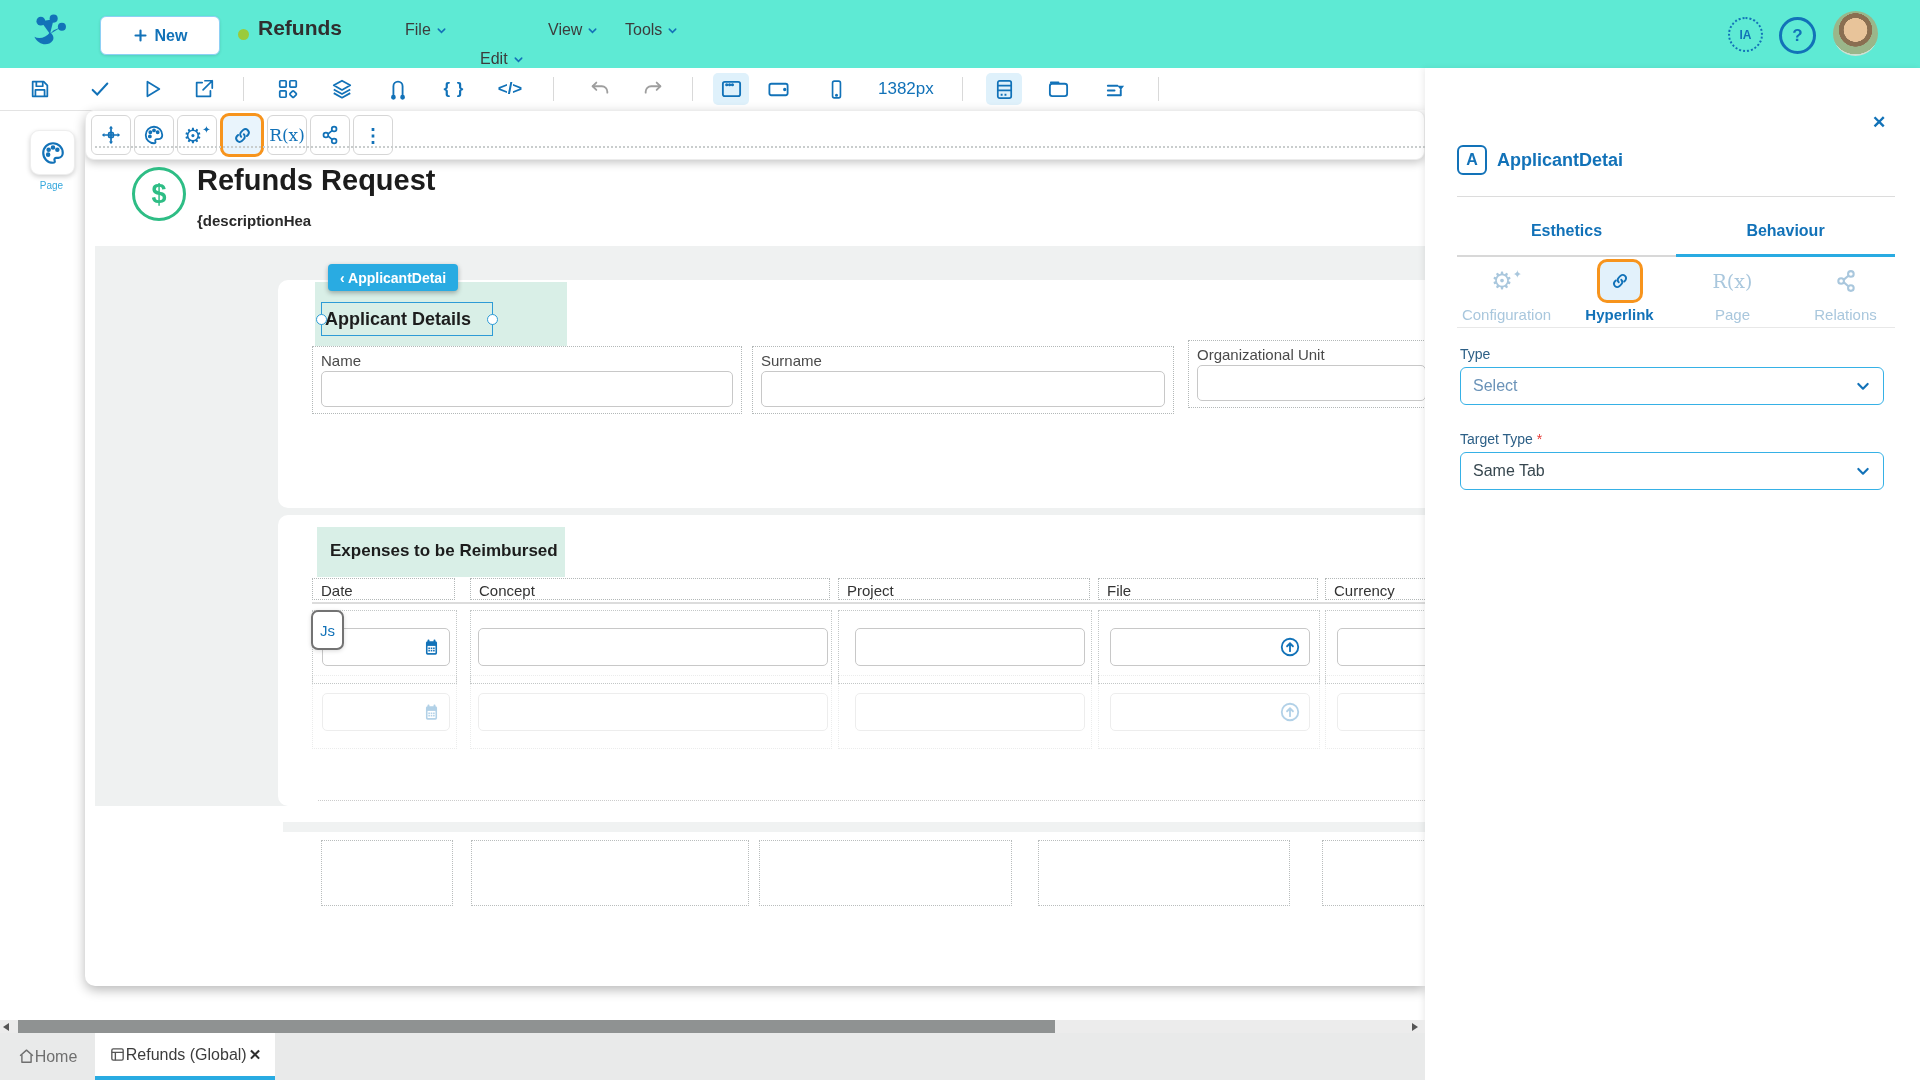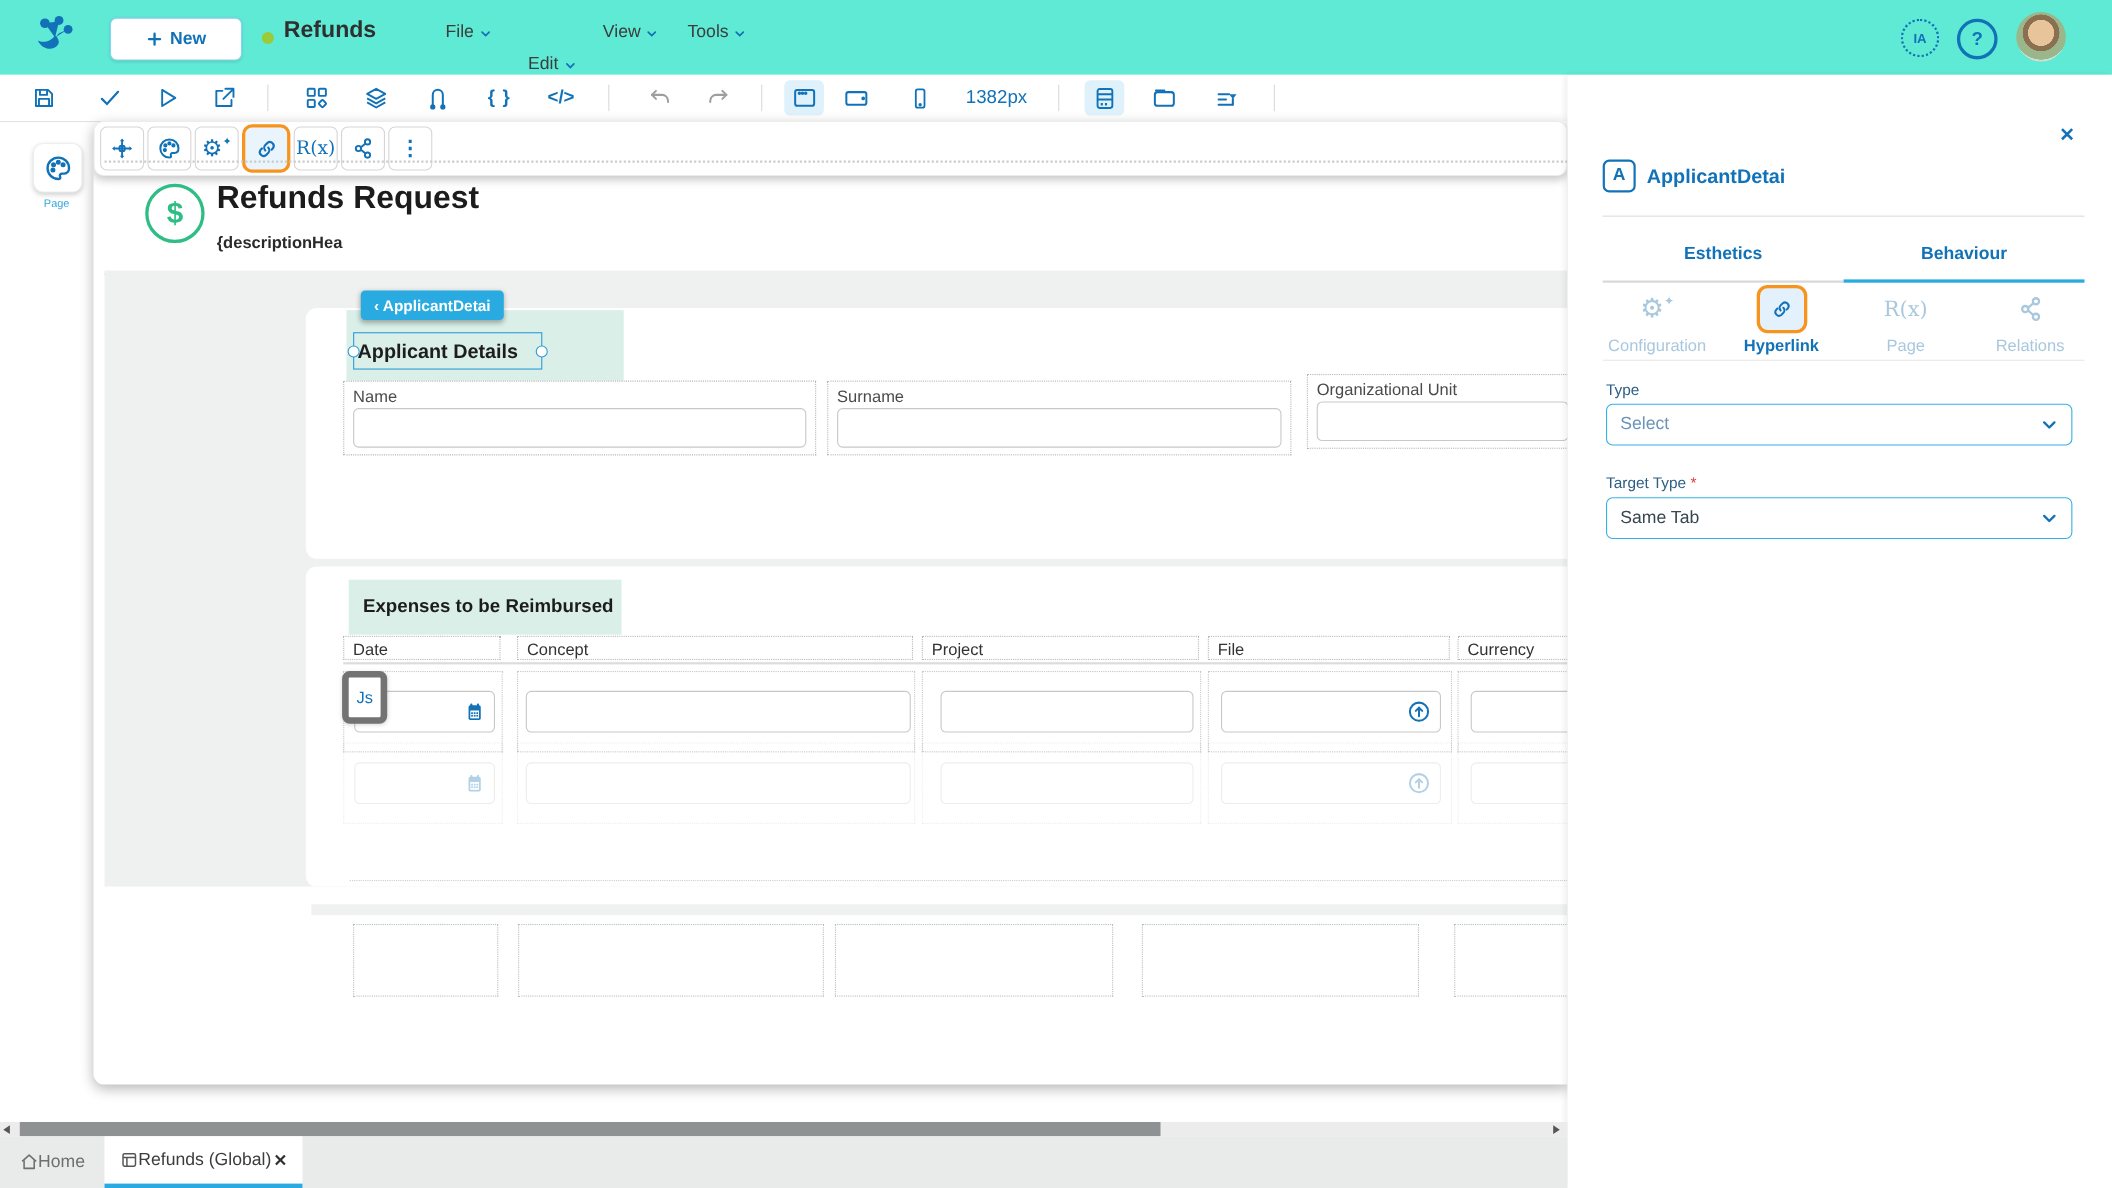--- a/index.html
+++ b/index.html
@@ -51,21 +51,21 @@
   .sel-box{left:236px;top:192px;width:170px;height:32px;border:1.5px solid #2e9bd6;display:flex;align-items:center;z-index:4;}
   .sel-box .txt{font-size:18px;font-weight:bold;color:#1d1d1d;padding-left:3px;white-space:nowrap;}
   .handle{position:absolute;width:9px;height:9px;border-radius:50%;background:#fff;border:1.5px solid #2e9bd6;top:50%;margin-top:-5px;}
   .fcell{position:absolute;border:1px dotted #b3b8b8;}
   .fcell .flabel{font-size:15px;color:#4a4a4a;padding:5px 8px 2px;}
   .fcell .finput{margin:0 8px;height:34px;border:1px solid #c8c8c8;border-radius:5px;background:#fff;}
   .sec-head{font-size:17px;font-weight:bold;color:#1c1c1c;white-space:nowrap;z-index:2;}
   .hcell{position:absolute;border:1px dotted #b3b8b8;font-size:15px;color:#333;padding:3px 0 0 8px;height:22px;box-sizing:border-box;}
   .rcell{position:absolute;border:1px dotted #c3c7c7;height:72px;}
   .rinput{position:absolute;height:38px;border:1px solid #c8c8c8;border-radius:5px;background:#fff;display:flex;align-items:center;justify-content:flex-end;padding-right:8px;box-sizing:border-box;}
-  .js-badge{left:226px;top:500px;width:29px;height:36px;background:#fff;border:6px solid #737373;border-radius:7px;color:#1272B8;
+  .js-badge{left:226px;top:500px;width:29px;height:36px;background:#fff;border:2px solid #737373;border-radius:7px;color:#1272B8;
     font-size:15px;display:flex;align-items:center;justify-content:center;z-index:5;box-shadow:0 1px 4px rgba(0,0,0,.15);cursor:pointer;}
   .ecell{position:absolute;border:1px dotted #b9bdbd;height:64px;background:#fff;}
   
   .panel{left:1425px;top:68px;width:495px;height:1012px;background:#fff;box-shadow:-2px 0 6px rgba(0,0,0,.07);}
   .p-close{left:1872px;top:112px;font-size:17px;font-weight:bold;color:#1272B8;cursor:pointer;}
   .p-title-row{left:1457px;top:145px;display:flex;align-items:center;gap:10px;}
   .a-ic{width:26px;height:26px;border:2.5px solid #1272B8;border-radius:6px;color:#1272B8;font-weight:bold;font-size:16px;
     display:flex;align-items:center;justify-content:center;}
   .p-title{font-size:18px;font-weight:bold;color:#1272B8;}
   .p-div{left:1457px;top:196px;width:438px;height:1px;background:#dcdcdc;}

